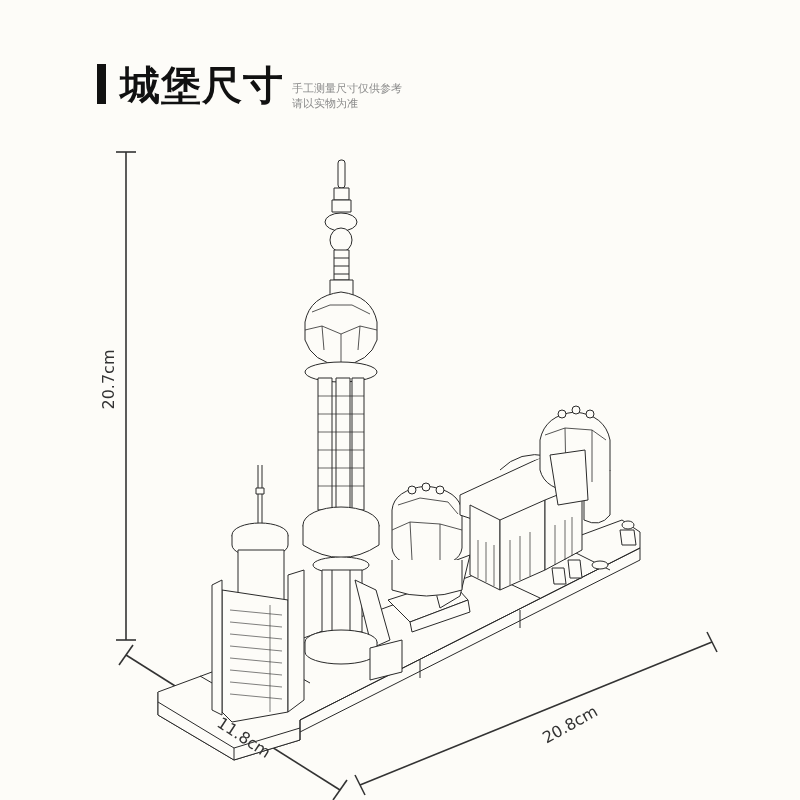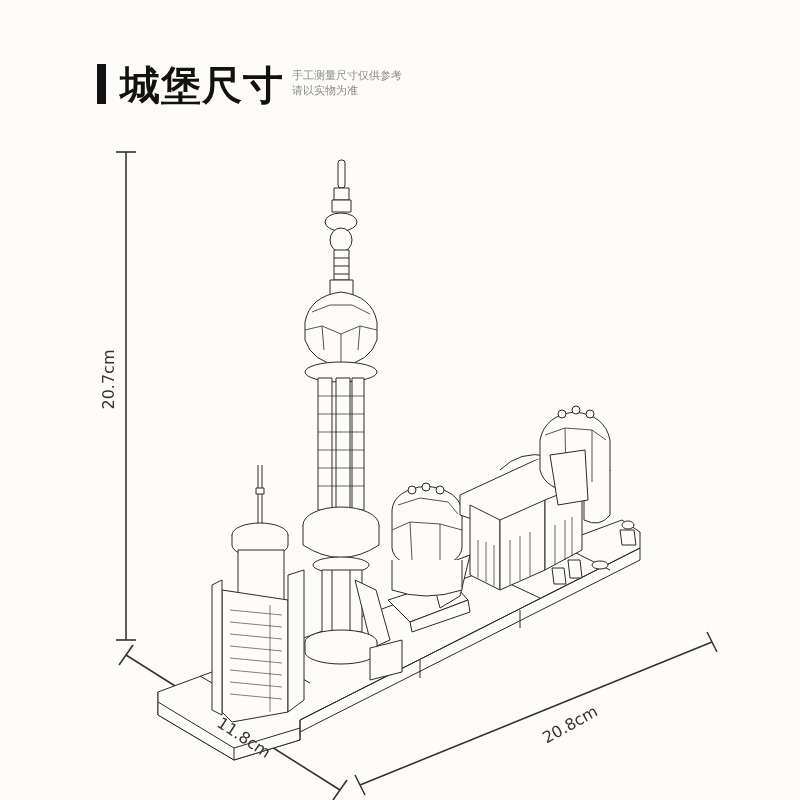--- a/index.html
+++ b/index.html
@@ -1,19 +1,19 @@
 <!DOCTYPE html>
 <html><head>
 <meta charset="utf-8">
 <style>
   html,body{margin:0;padding:0;}
   body{width:800px;height:800px;background:#fdfcf8;position:relative;overflow:hidden;font-family:"DejaVu Sans",sans-serif;}
   .title-bar{position:absolute;left:97px;top:64px;width:9px;height:40px;background:#111;}
   .title{position:absolute;left:120px;top:58px;font-size:40px;font-weight:bold;color:#111;letter-spacing:1px;font-family:Liberation Sans, sans-serif;}
-  .note{position:absolute;left:292px;top:68px;font-size:11px;line-height:15px;color:#8a8a8a;}
+  .note{position:absolute;left:292px;top:81px;font-size:11px;line-height:15px;color:#8a8a8a;}
   .dim-label{position:absolute;font-size:16px;color:#333;white-space:nowrap;font-family:"DejaVu Sans",sans-serif;}
   #dim-h{left:78px;top:370px;transform:rotate(-90deg);transform-origin:center;}
   #dim-d{left:214px;top:728px;transform:rotate(33deg);}
   #dim-w{left:540px;top:715px;transform:rotate(-29deg);}
   svg{position:absolute;left:0;top:0;}
 </style>
 </head>
 <body>
 
 <div class="title-bar"></div>

